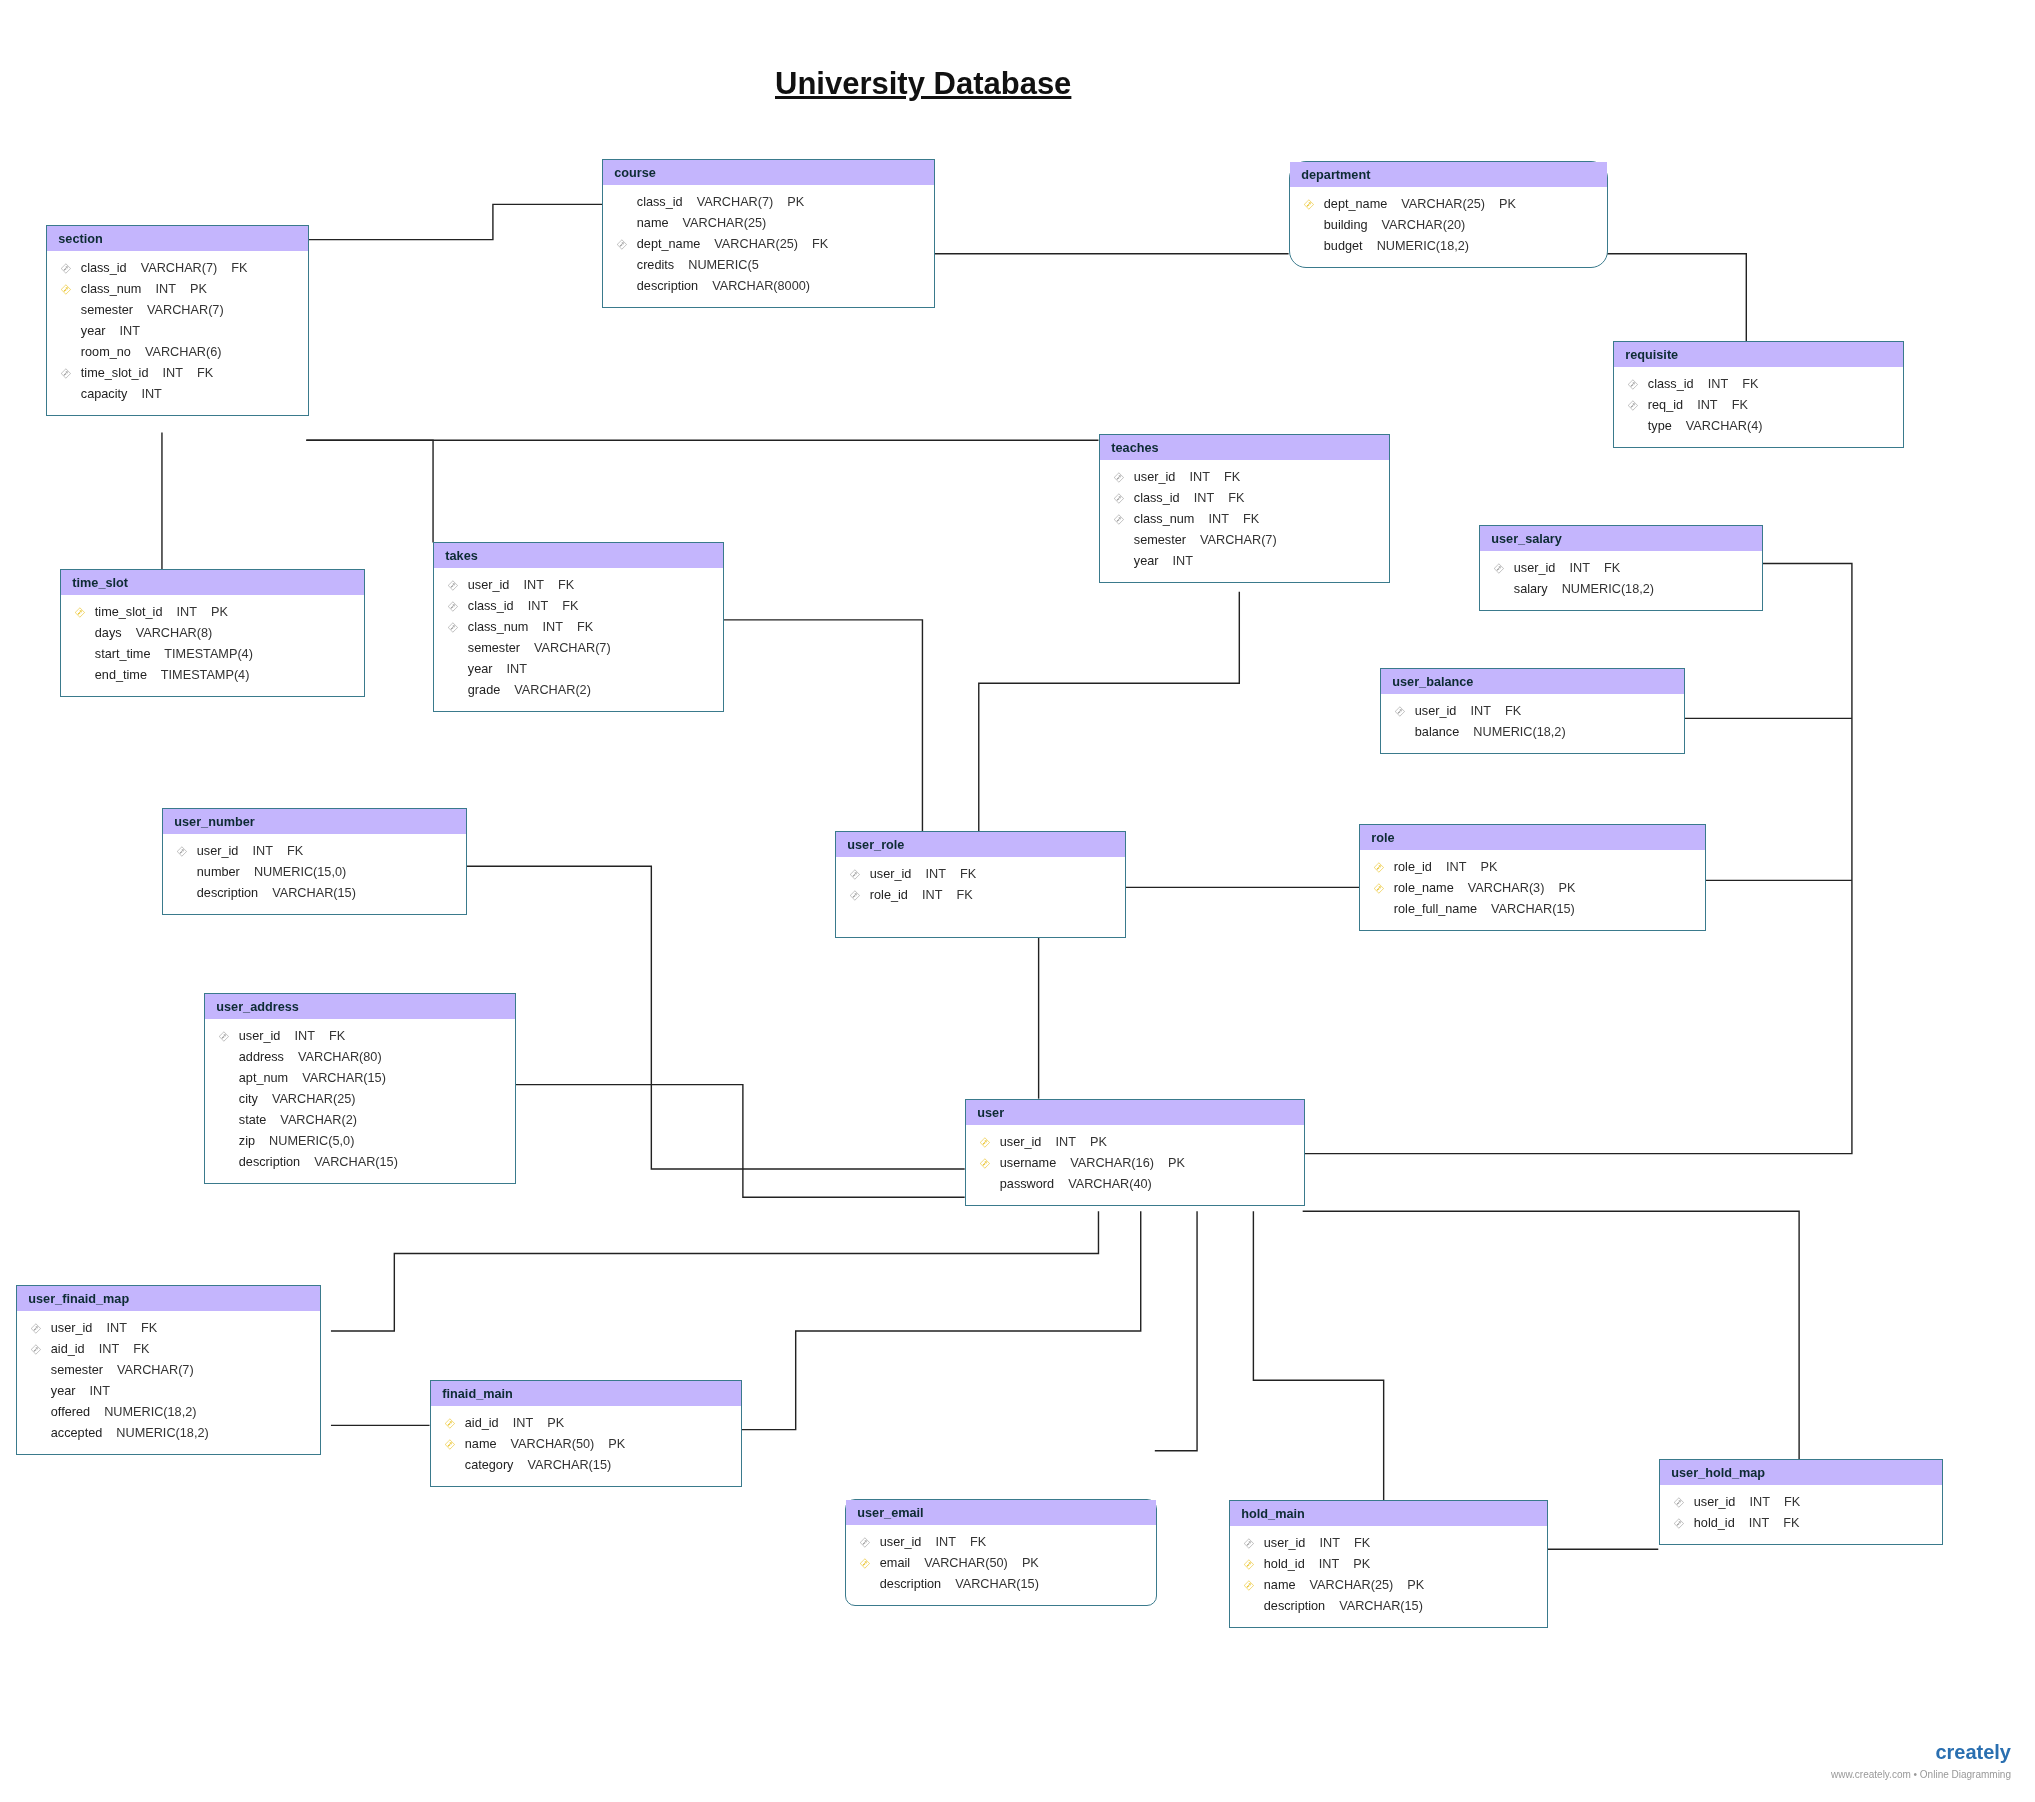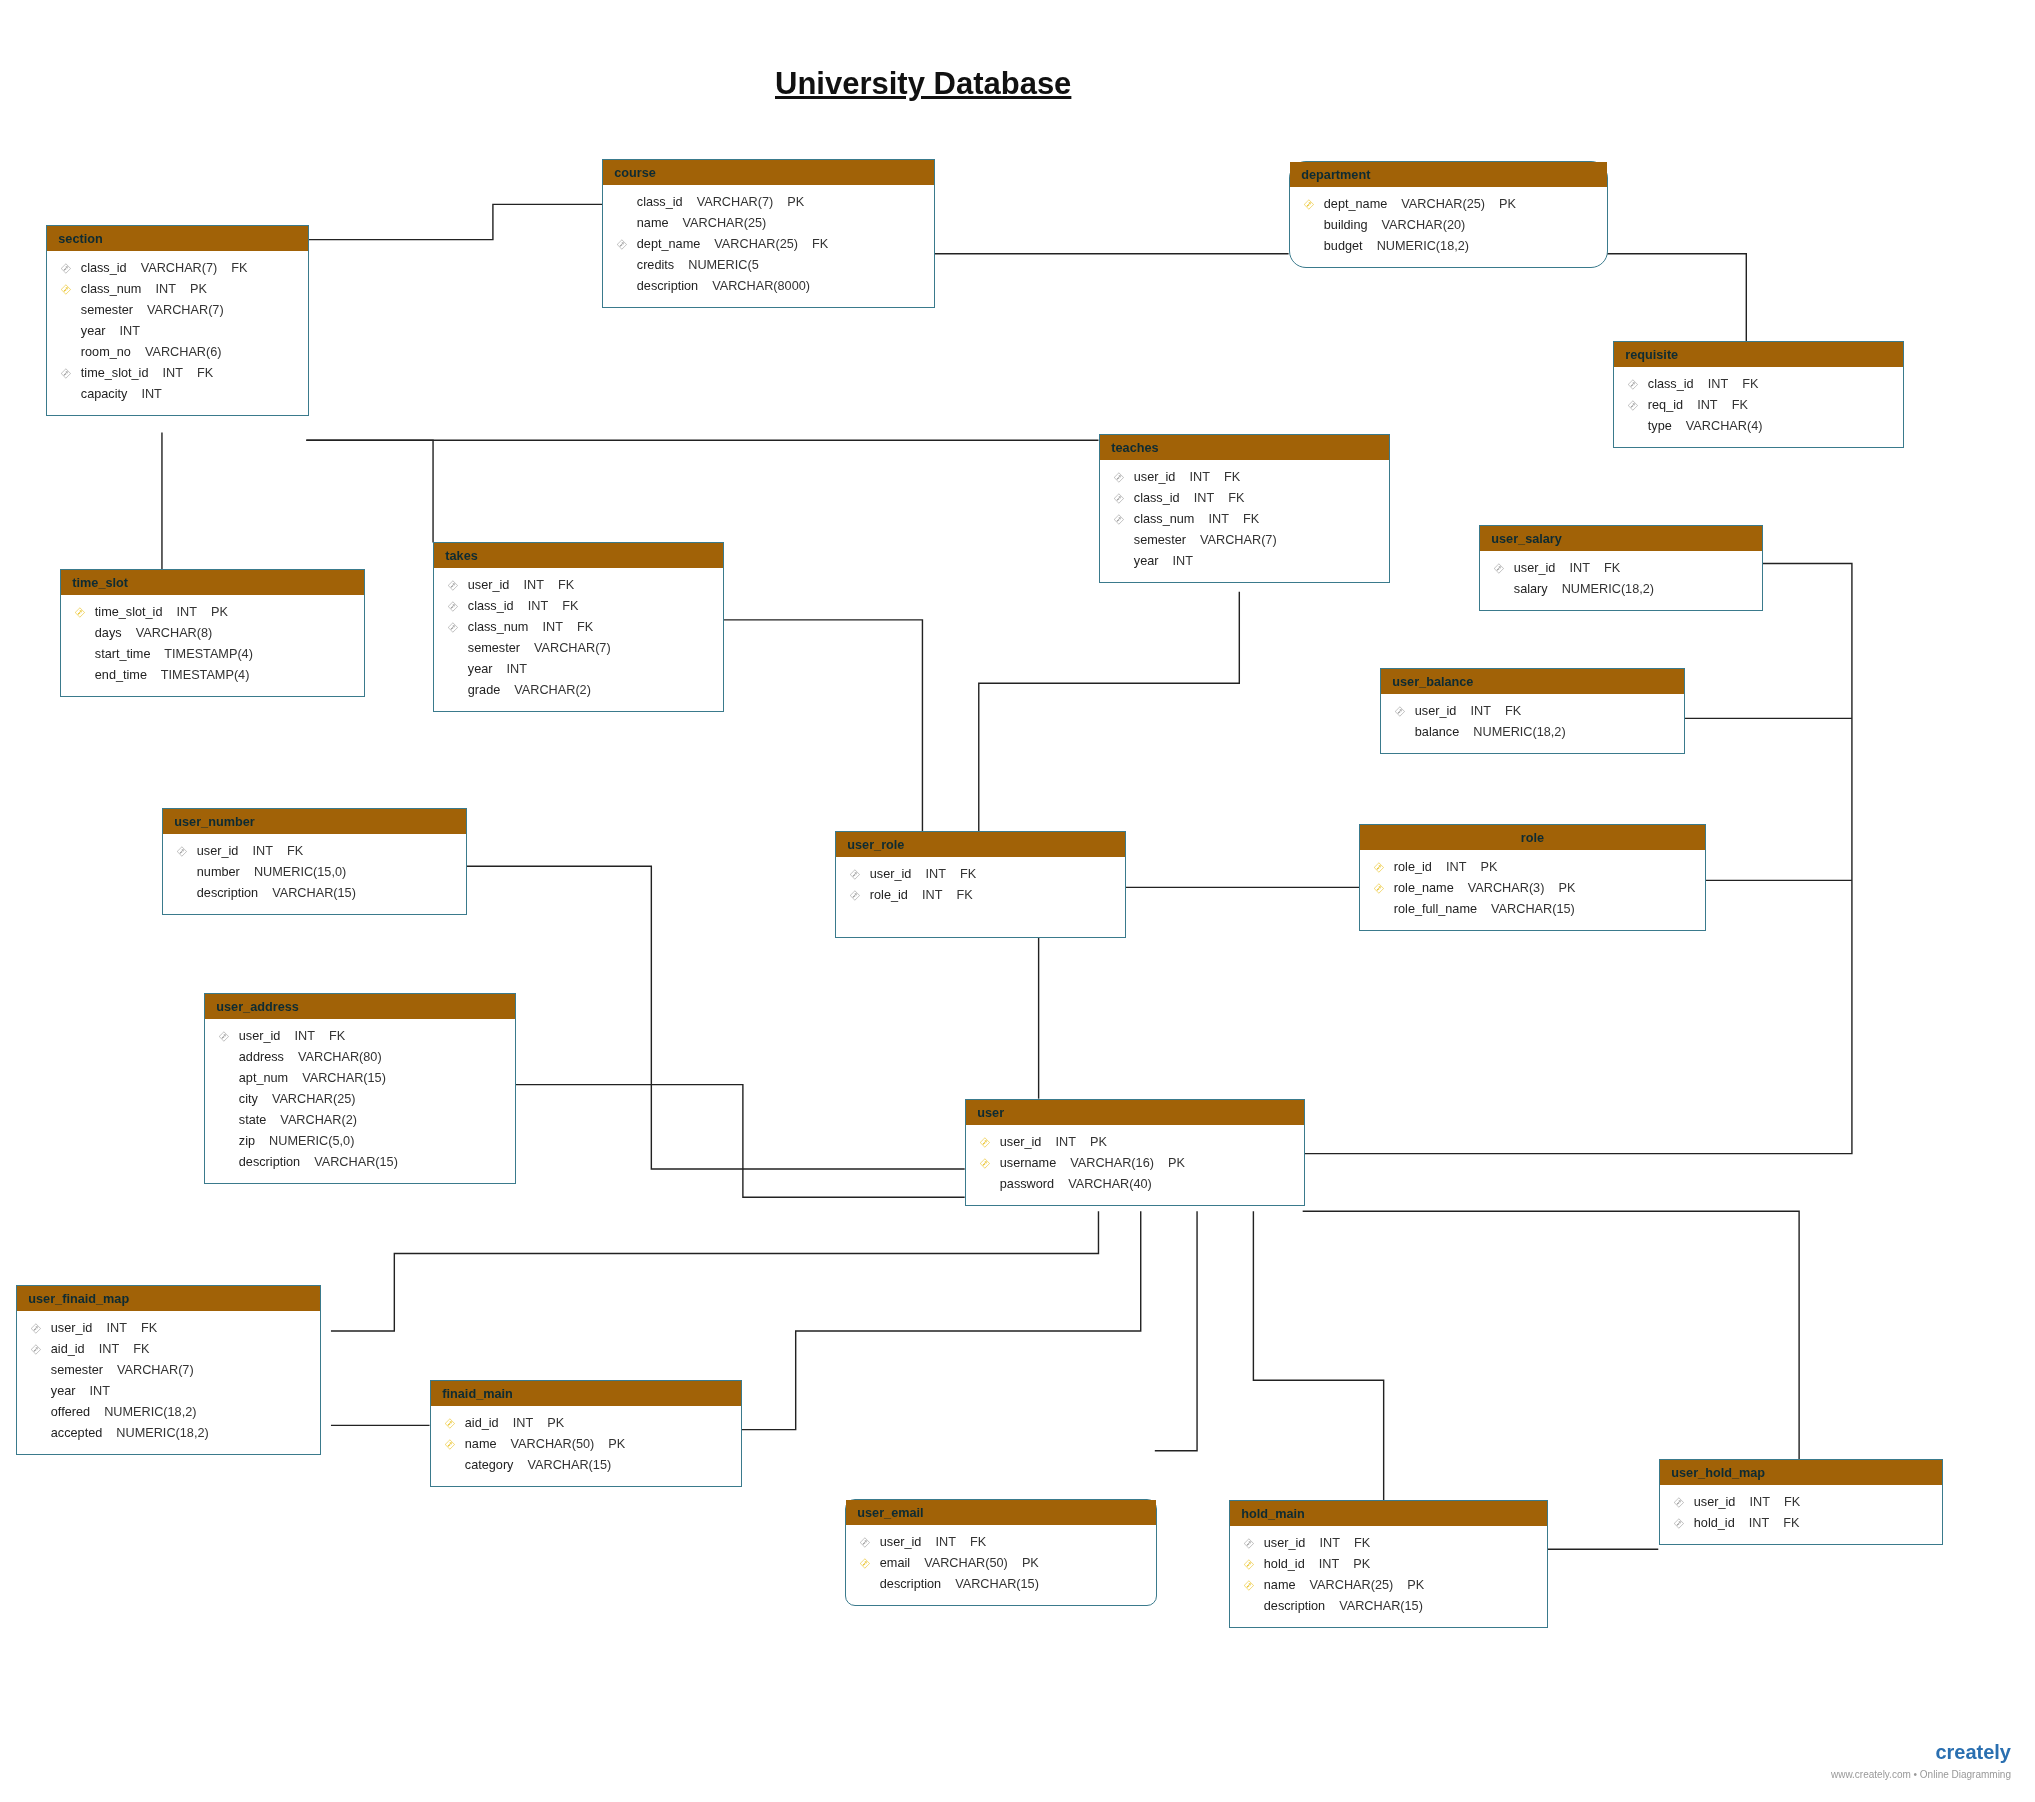--- a/index.html
+++ b/index.html
@@ -1,19 +1,19 @@
 <!DOCTYPE html>
 <html style="font-size:11.3px"><head>
 <meta charset="utf-8">
 <style>
   html,body{margin:0;padding:0;background:#fff;font-family:Arial,Helvetica,sans-serif;}
   #canvas{position:relative;width:2035px;height:1803px;}
   .title{position:absolute;font-weight:700;font-size:31px;color:#111;text-decoration:underline;}
   .entity{position:absolute;border:1.4px solid #3a7a8c;background:#fff;font-size:12.7px;color:#222;}
-  .entity .hdr{background:#a16207;color:#0d2b33;font-weight:700;padding:5.6px 11.3px;font-size:12.7px;}
+  .entity .hdr{background:#c4b5fd;color:#0d2b33;font-weight:700;padding:5.6px 11.3px;font-size:12.7px;}
   .entity .body{padding:7px 11.3px 10px 11.3px;}
   .row{display:flex;align-items:center;gap:7px;line-height:21px;white-space:nowrap;}
   .keycol{width:15.5px;display:flex;justify-content:center;}
   .key{display:inline-block;font-size:10px;transform:rotate(45deg);}
   .key.pk{color:#e6b800;}
   .key.fk{color:#8a8a8a;}
   .colname{min-width:0;}
   .coltype{color:#333;}
   .colkey{color:#333;}
   svg.wires{position:absolute;left:0;top:0;pointer-events:none;}
@@ -370,21 +370,21 @@
             <span class="keycol">
               <span class="key fk">⚿</span>
             </span>
             <span class="colname">role_id</span>
             <span class="coltype"> &nbsp; INT</span>
             <span class="colkey"> &nbsp; FK</span>
           </div>
           <div class="row">&nbsp;</div>
         </div>
       </div>
-      <div class="entity" style="left: 1359px; top: 824px; width: 345px; text-align: center;">
+      <div class="entity" style="left: 1359px; top: 824px; width: 345px;">
         <div class="hdr">role</div>
         <div class="body">
           <div class="row">
             <span class="keycol">
               <span class="key pk">⚿</span>
             </span>
             <span class="colname">role_id</span>
             <span class="coltype"> &nbsp; INT</span>
             <span class="colkey"> &nbsp; PK</span>
           </div>

